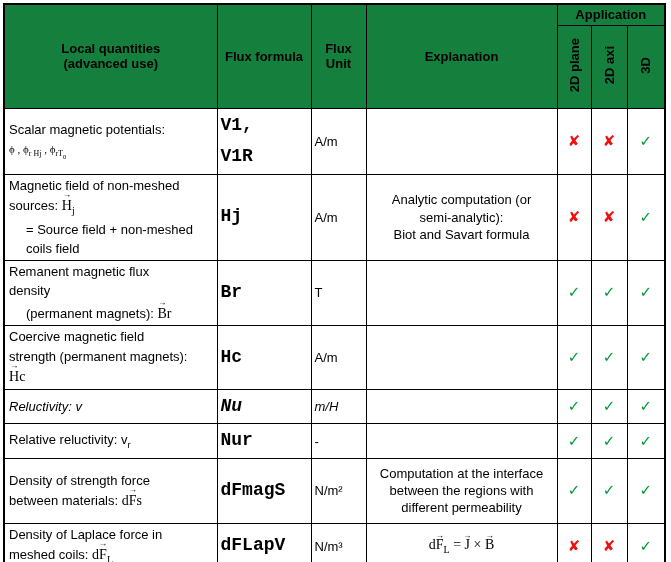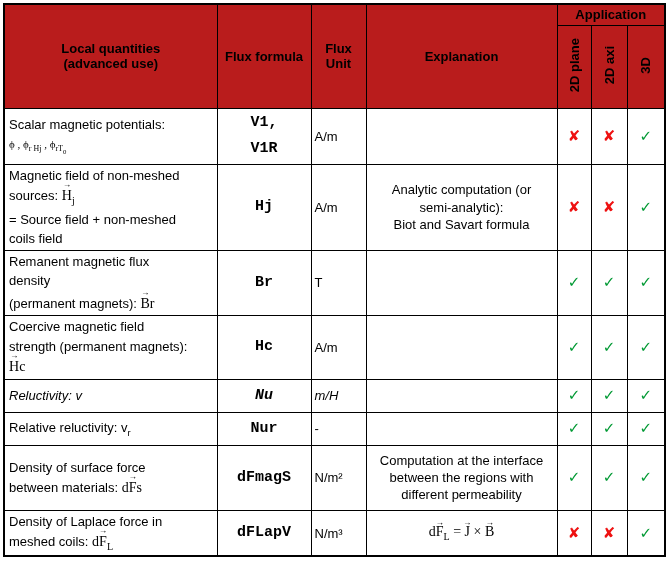--- a/index.html
+++ b/index.html
@@ -8,47 +8,47 @@
     font-family:"Liberation Sans", sans-serif;
     font-size:13px; color:#000;
   }
   .wrap { padding:3px 2px 3px 3px; }
   table.qtable {
     border-collapse:collapse; table-layout:fixed;
     width:663px; border:2px solid #000;
   }
   th, td { border:1px solid #000; overflow:hidden; padding:1px 3px; }
   thead th {
-    background:#b91c1c; font-weight:bold; font-size:13px;
+    background:#15803d; font-weight:bold; font-size:13px;
     text-align:center; vertical-align:middle;
   }
   .pre { white-space:pre-line; }
   .th-app { height:21px; }
   .rot-cell { height:78px; padding:2px 0; }
   .rot {
     display:inline-block; writing-mode:vertical-rl; transform:rotate(180deg);
     font-weight:bold; white-space:nowrap; font-size:13px;
   }
   td.q  { text-align:left; vertical-align:middle; line-height:1.5; padding-left:4px; }
-  td.f  { text-align:center; vertical-align:middle;
+  td.f  { vertical-align:middle;
           font-family:"Liberation Mono", monospace; font-weight:bold;
-          font-size:15px; line-height:1.75; }
+          font-size:18px; line-height:1.75; }
   td.u  { vertical-align:middle; font-size:13px; }
   td.e  { text-align:center; vertical-align:middle; line-height:1.32; }
   td.a  { text-align:center; vertical-align:middle; padding:0; }
   .math { font-family:"Liberation Serif", serif; font-size:14px; }
   .sym  { font-size:11px; margin-top:1px; }
   sub { font-size:0.72em; }
   sub sub { font-size:0.85em; }
   .vec { position:relative; display:inline-block; }
   .vec::after {
     content:"\2192"; position:absolute; left:50%; top:-0.5em;
     transform:translateX(-50%); font-size:0.6em; line-height:1;
   }
-  .gap { margin-top:2px; }
+  .gap { margin-top:2px;margin-left:17px; }
   .mark { font-family:"DejaVu Sans", sans-serif; font-weight:bold; font-size:15px; line-height:1; }
   .mark.check { color:#009933; }
   .mark.cross { color:#ee1111; }
   
   tr.r0 { height:56px; } tr.r1 { height:85px; } tr.r2 { height:63px; }
   tr.r3 { height:64px; } tr.r4 { height:33px;font-style:italic; } tr.r5 { height:33px; }
   tr.r6 { height:65px; } tr.r7 { height:44px; }
 </style>
 </head>
 <body>
@@ -160,21 +160,21 @@
       <td class="f">Nur</td>
       <td class="u">-</td>
       <td class="e"></td>
       <td class="a"><span class="mark check">✓</span></td>
       <td class="a"><span class="mark check">✓</span></td>
       <td class="a"><span class="mark check">✓</span></td>
     </tr>
 
     <tr class="r6">
       <td class="q">
-        <div><span class="pre">Density of surface force
+        <div><span class="pre">Density of strength force
 between materials:  </span><span class="math"><span>d</span><span class="vec">F</span><span>s</span></span></div>
       </td>
       <td class="f">dFmagS</td>
       <td class="u">N/m²</td>
       <td class="e pre">Computation at the interface
 between the regions with
 different permeability</td>
       <td class="a"><span class="mark check">✓</span></td>
       <td class="a"><span class="mark check">✓</span></td>
       <td class="a"><span class="mark check">✓</span></td>

